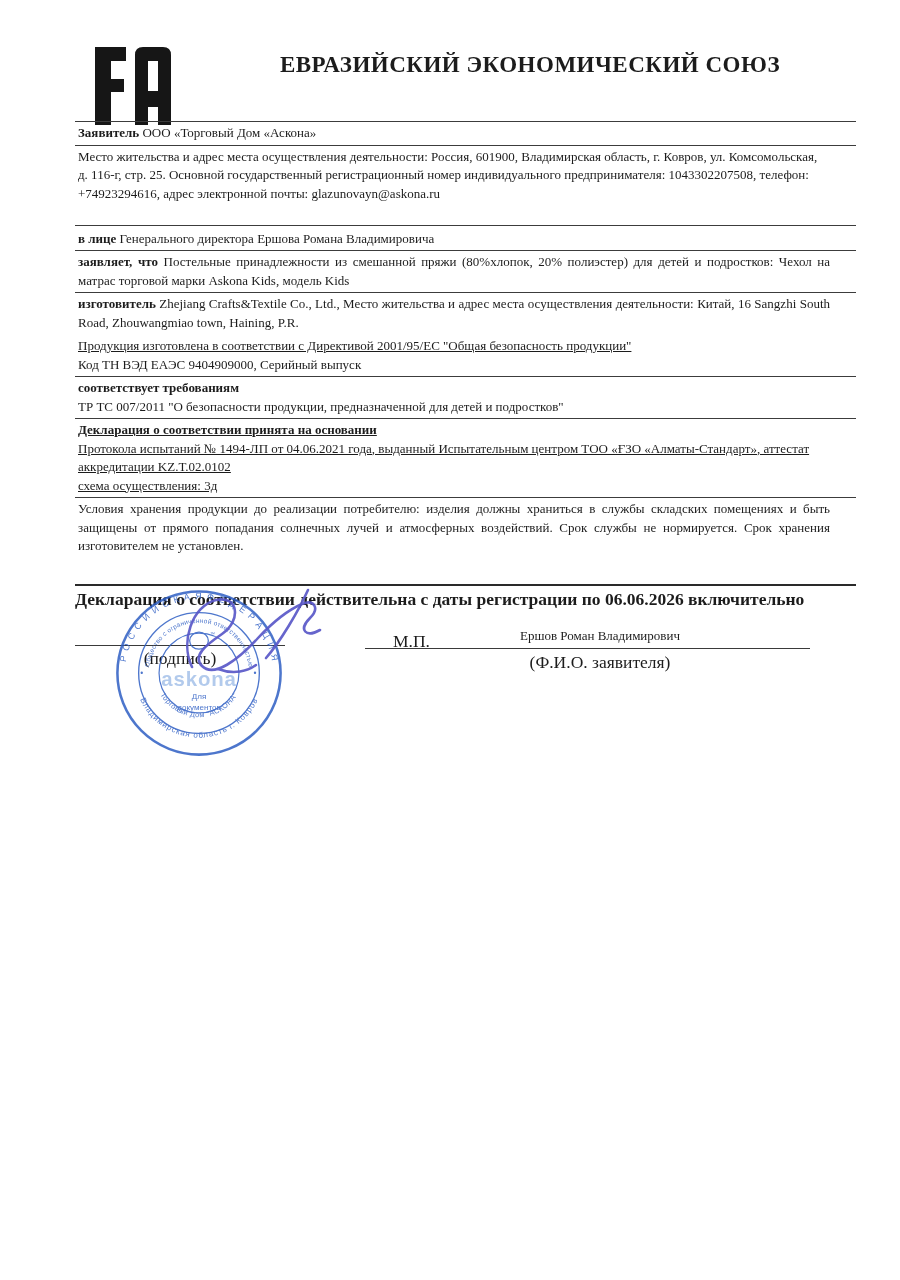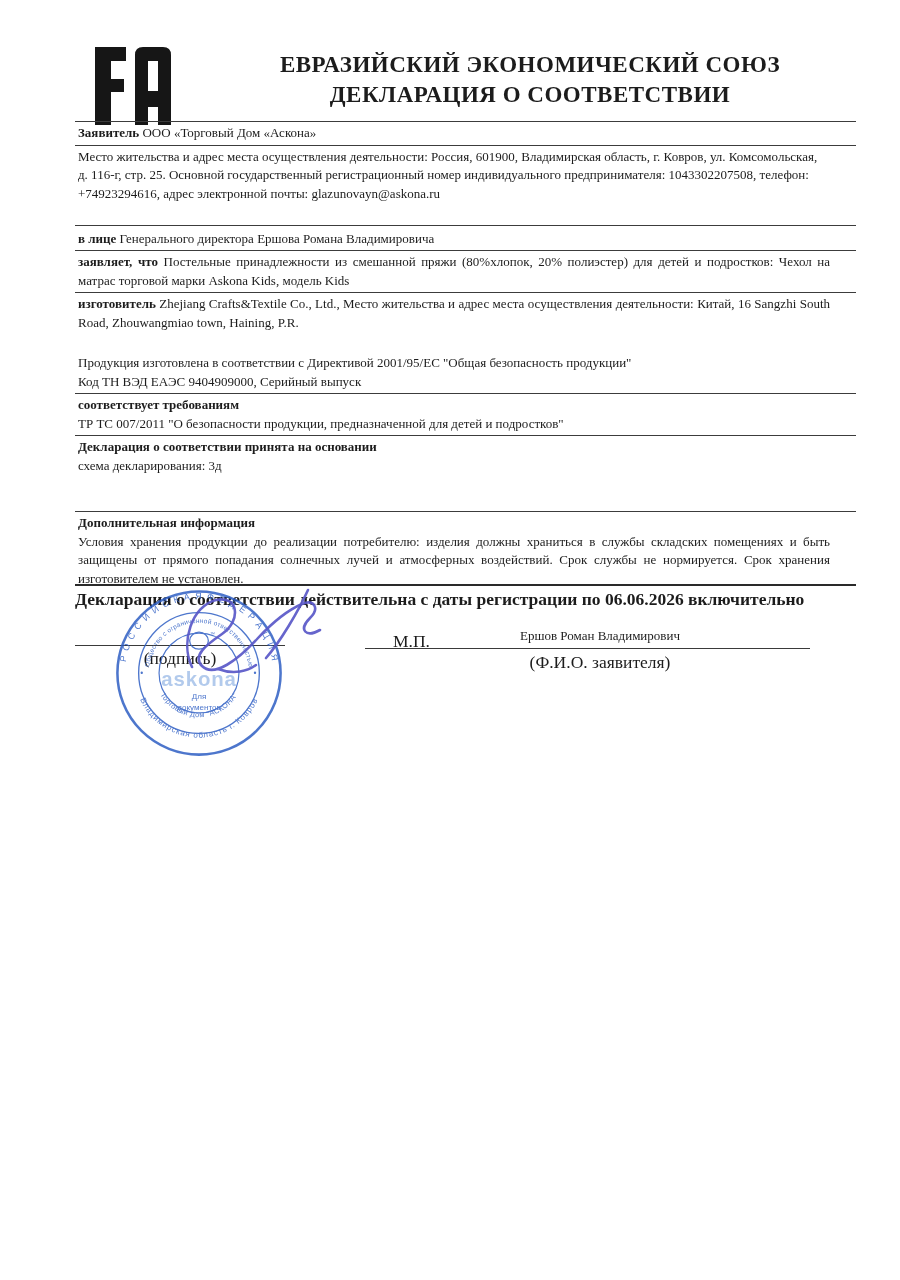--- a/index.html
+++ b/index.html
@@ -13,23 +13,23 @@
   .doc{position:absolute;left:75px;top:121px;width:781px;box-sizing:border-box;}
   .row{border-top:1px solid #3c3c3c;box-sizing:border-box;padding:2px 26px 2px 3px;
        font-size:13px;line-height:18.5px;}
   .row.justify p{text-align:justify;}
   .row p{margin:0;}
   .r1{min-height:22px;}
   .r2{min-height:80px;}
   .r3{min-height:24px;padding-top:4px;}
   .r4{min-height:36px;}
   .r5{min-height:78px;}
-  .r5 .para2{margin-top:22px;}
+  .r5 .para2{margin-top:5px;text-decoration:underline;}
   .r6{min-height:40px;}
-  .r7{min-height:76px;}
+  .r7{min-height:76px;text-decoration:underline;}
   .r8{min-height:107px;}
   .lbl{font-weight:bold;}
   
   .validity{position:absolute;left:75px;top:584px;width:781px;border-top:2px solid #2a2a2a;
             padding-top:4px;font-size:17.5px;line-height:19px;box-sizing:border-box;}
   .validity .main{font-weight:bold;}
   .mp{position:absolute;left:330px;top:631px;width:100px;text-align:right;font-size:17.5px;}
   .sig-line-left{position:absolute;left:75px;top:645px;width:210px;border-top:1.5px solid #3a3a3a;}
   .sig-label-left{position:absolute;left:75px;top:648px;width:210px;text-align:center;font-size:17.5px;}
   .fio-name{position:absolute;left:460px;top:628px;width:280px;text-align:center;font-size:13px;}
@@ -52,21 +52,20 @@
       <rect x="0" y="0" width="16" height="78"></rect>
       <rect x="0" y="0" width="31" height="14"></rect>
       <rect x="0" y="32" width="29" height="13"></rect>
       <path d="M40 8 q0-8 8-8 h20 q8 0 8 8 v70 h-13 v-18 h-10 v18 h-13 z
                M53 14 v30 h10 v-30 z" fill-rule="evenodd"></path>
     </g>
   </svg>
 
   <div class="titles">
     <div>ЕВРАЗИЙСКИЙ ЭКОНОМИЧЕСКИЙ СОЮЗ</div>
-    <div>ДЕКЛАРАЦИЯ О СООТВЕТСТВИИ</div>
   </div>
 
   <div class="doc">
 
     <div class="row r1">
       <p><span class="lbl">Заявитель</span><span> ООО «Торговый Дом «Аскона»</span></p>
     </div>
 
     <div class="row r2">
       <p>Место жительства и адрес места осуществления деятельности: Россия, 601900, Владимирская область, г. Ковров, ул. Комсомольская, д. 116-г, стр. 25. Основной государственный регистрационный номер индивидуального предпринимателя: 1043302207508, телефон: +74923294616, адрес электронной почты: glazunovayn@askona.ru</p>
@@ -86,25 +85,25 @@
       <p>Код ТН ВЭД ЕАЭС 9404909000, Серийный выпуск</p>
     </div>
 
     <div class="row r6">
       <p class="lbl">соответствует требованиям</p>
       <p>ТР ТС 007/2011 "О безопасности продукции, предназначенной для детей и подростков"</p>
     </div>
 
     <div class="row r7">
       <p class="lbl">Декларация о соответствии принята на основании</p>
-      <p>схема декларирования: 3д</p>
+      <p>Протокола испытаний № 1494-ЛП от 04.06.2021 года, выданный Испытательным центром ТОО «ҒЗО «Алматы-Стандарт», аттестат аккредитации KZ.T.02.0102</p>
+      <p>схема осуществления: 3д</p>
     </div>
 
     <div class="row r8 justify">
-      <p class="lbl">Дополнительная информация</p>
       <p>Условия хранения продукции до реализации потребителю: изделия должны храниться в службы складских помещениях и быть защищены от прямого попадания солнечных лучей и атмосферных воздействий. Срок службы не нормируется. Срок хранения изготовителем не установлен.</p>
     </div>
   </div>
 
   <div class="validity">
     <div class="main">Декларация о соответствии  действительна с даты регистрации по 06.06.2026 включительно</div>
   </div>
   <div class="mp">М.П.</div>
 
   <div class="sig-line-left"></div>

